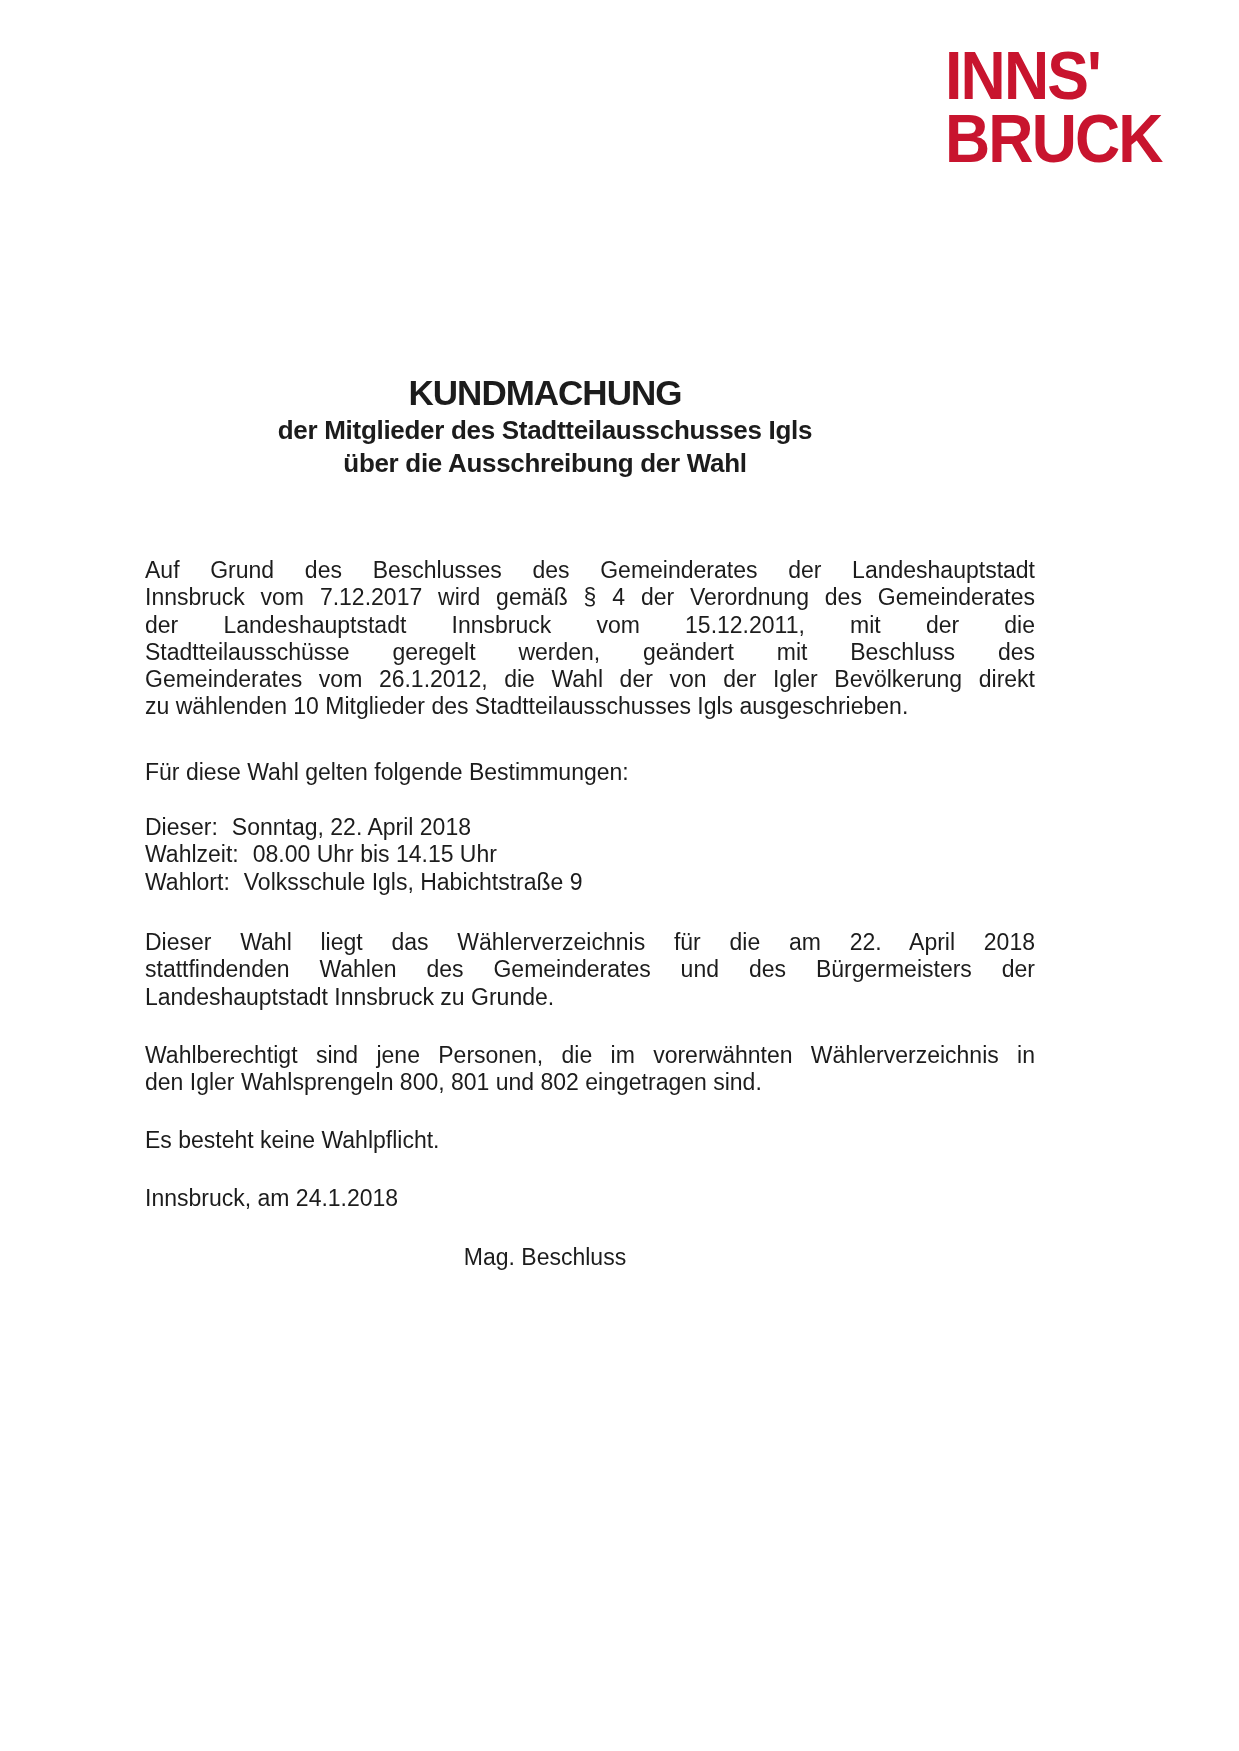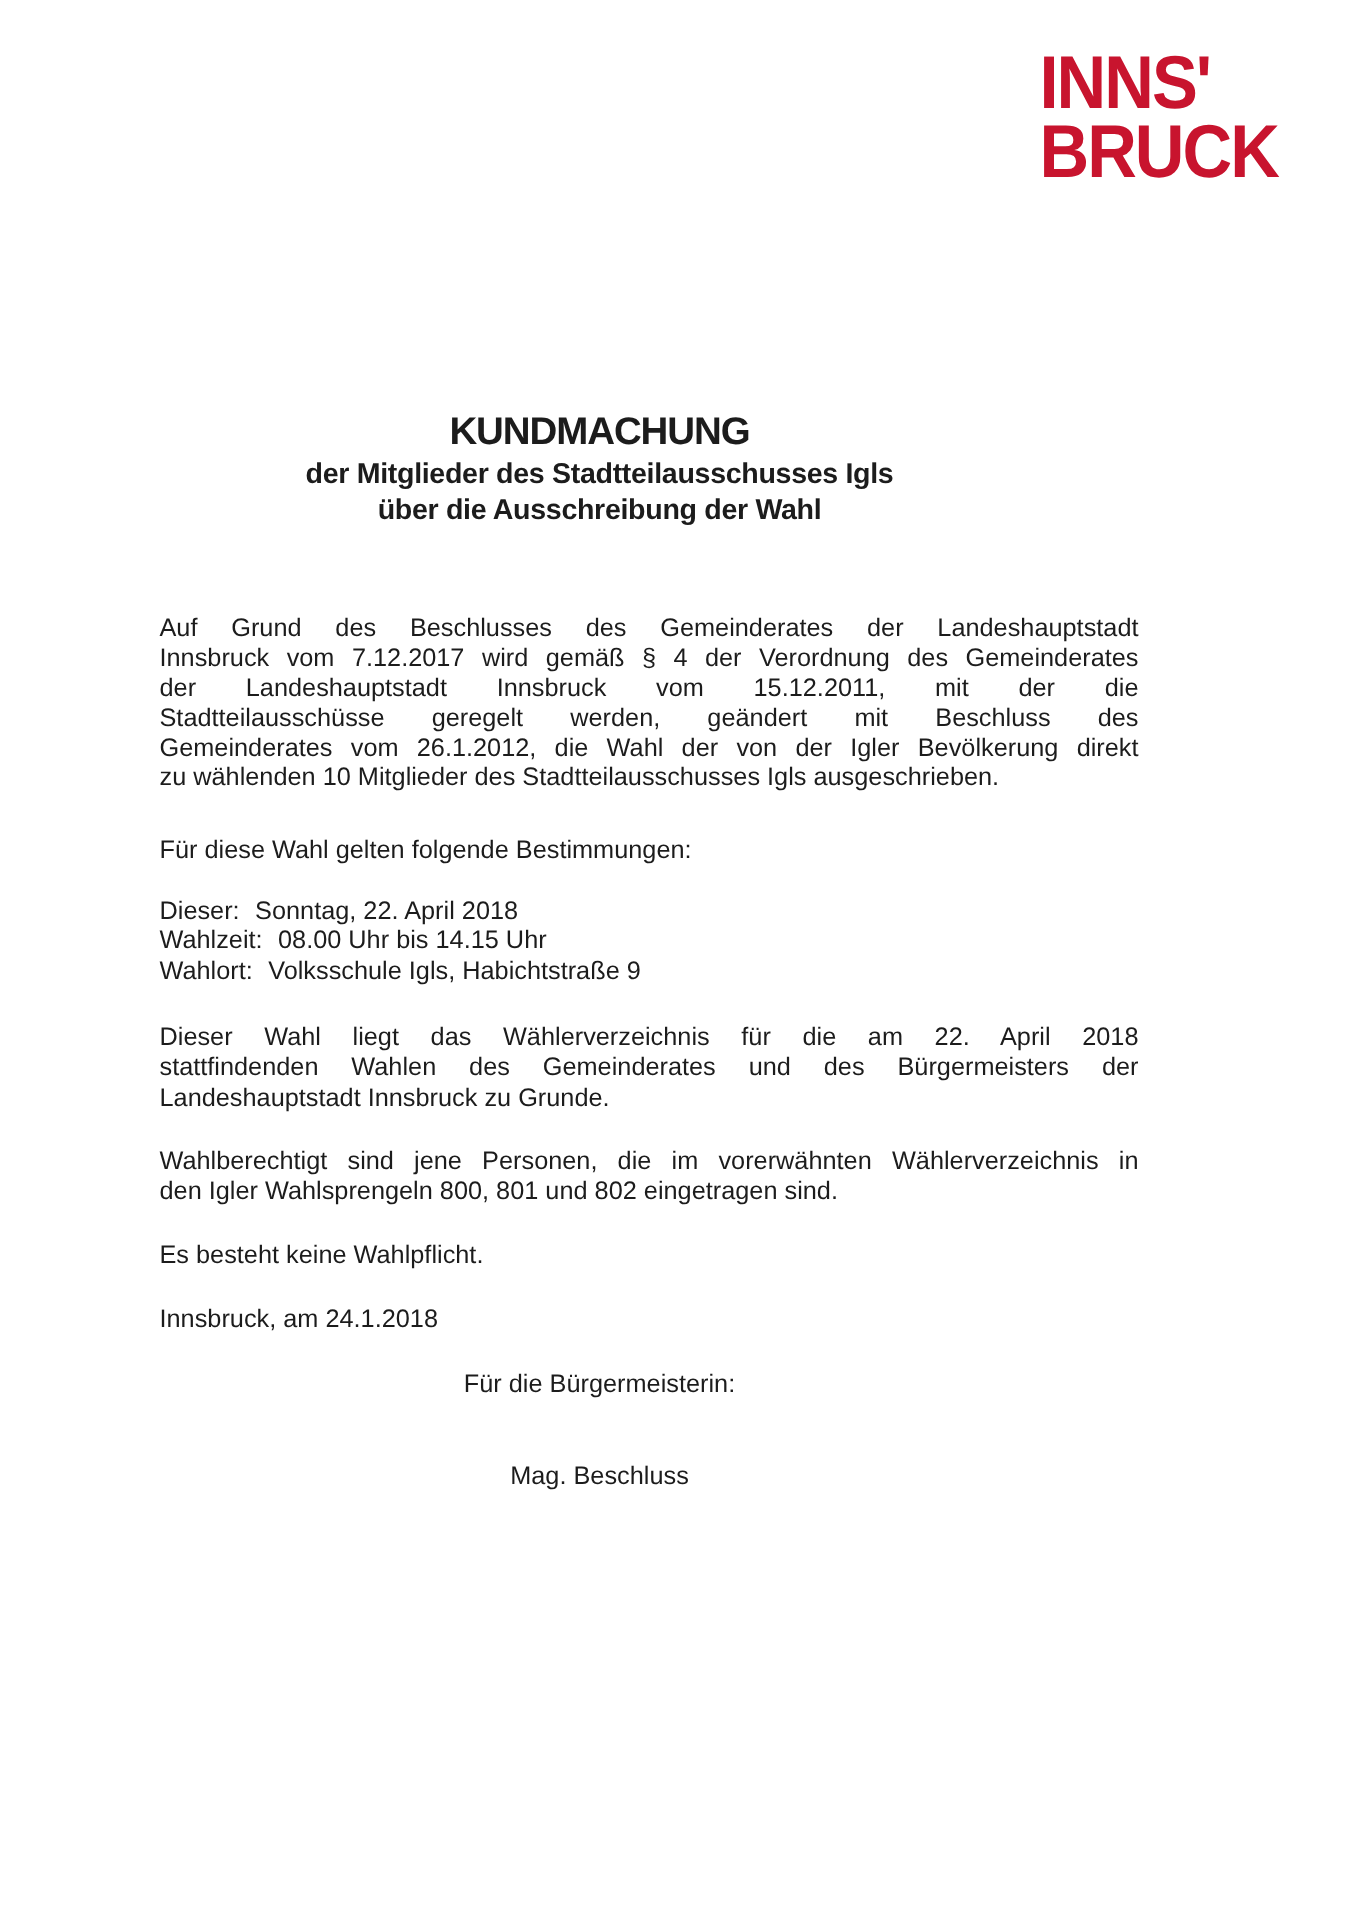--- a/index.html
+++ b/index.html
@@ -139,19 +139,18 @@
 
     <div class="para mb-p3">
       <div class="line j">Wahlberechtigt sind jene Personen, die im vorerwähnten Wählerverzeichnis in</div>
       <div class="line last">den Igler Wahlsprengeln 800, 801 und 802 eingetragen sind.</div>
     </div>
 
     <div class="para mb-note line last">Es besteht keine Wahlpflicht.</div>
 
     <div class="para mb-place line last">Innsbruck, am 24.1.2018</div>
 
-    <div class="para mb-sig centered">Für die Bürgermeisterin:</div>
 
     <div class="para centered">Mag. Beschluss</div>
 
   </div>
 
 </div>
 
 </body></html>

